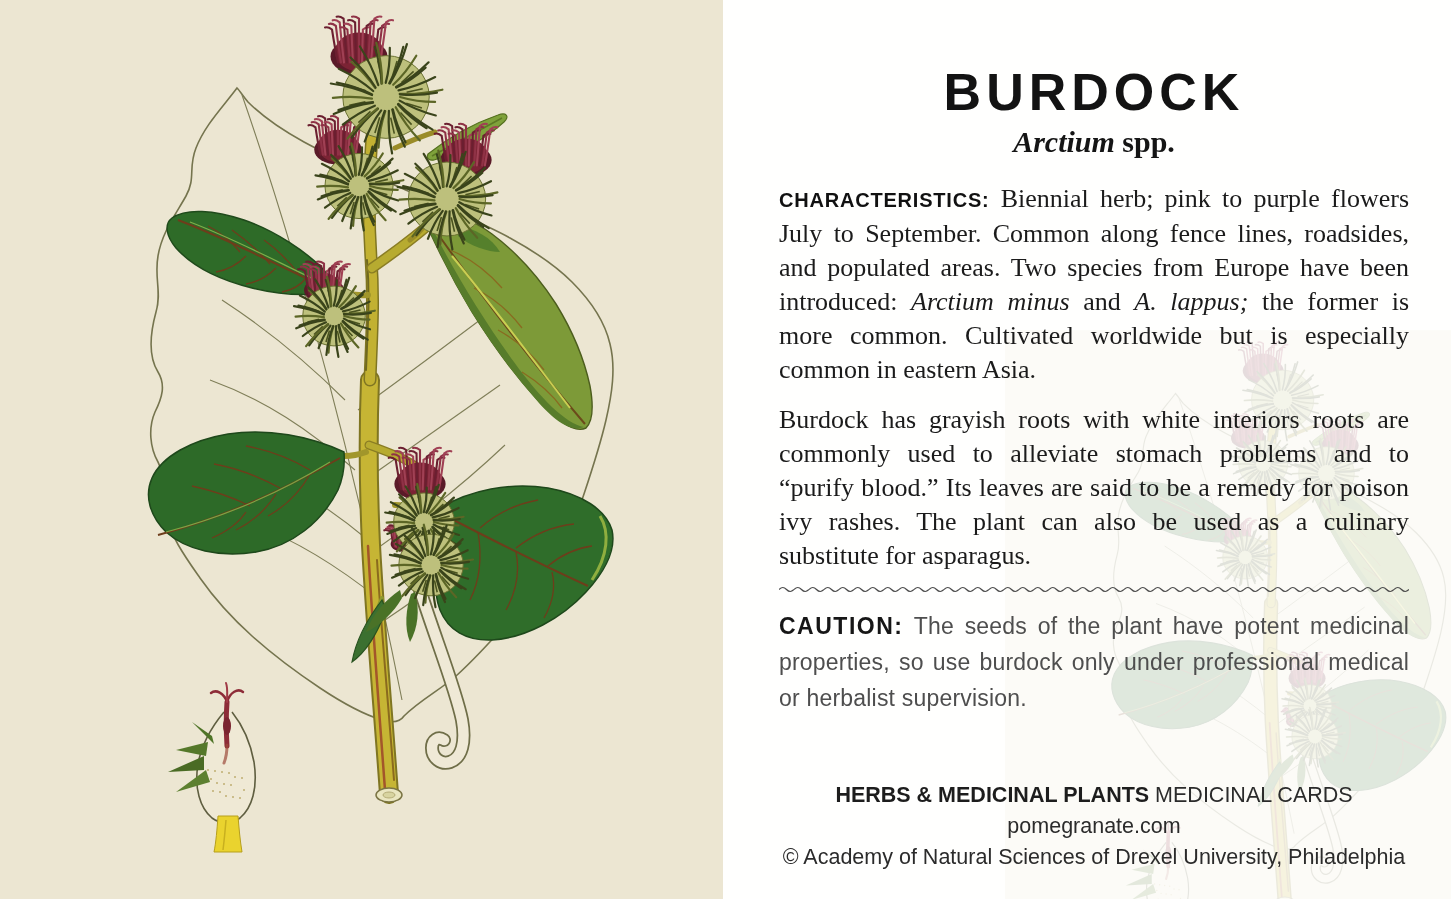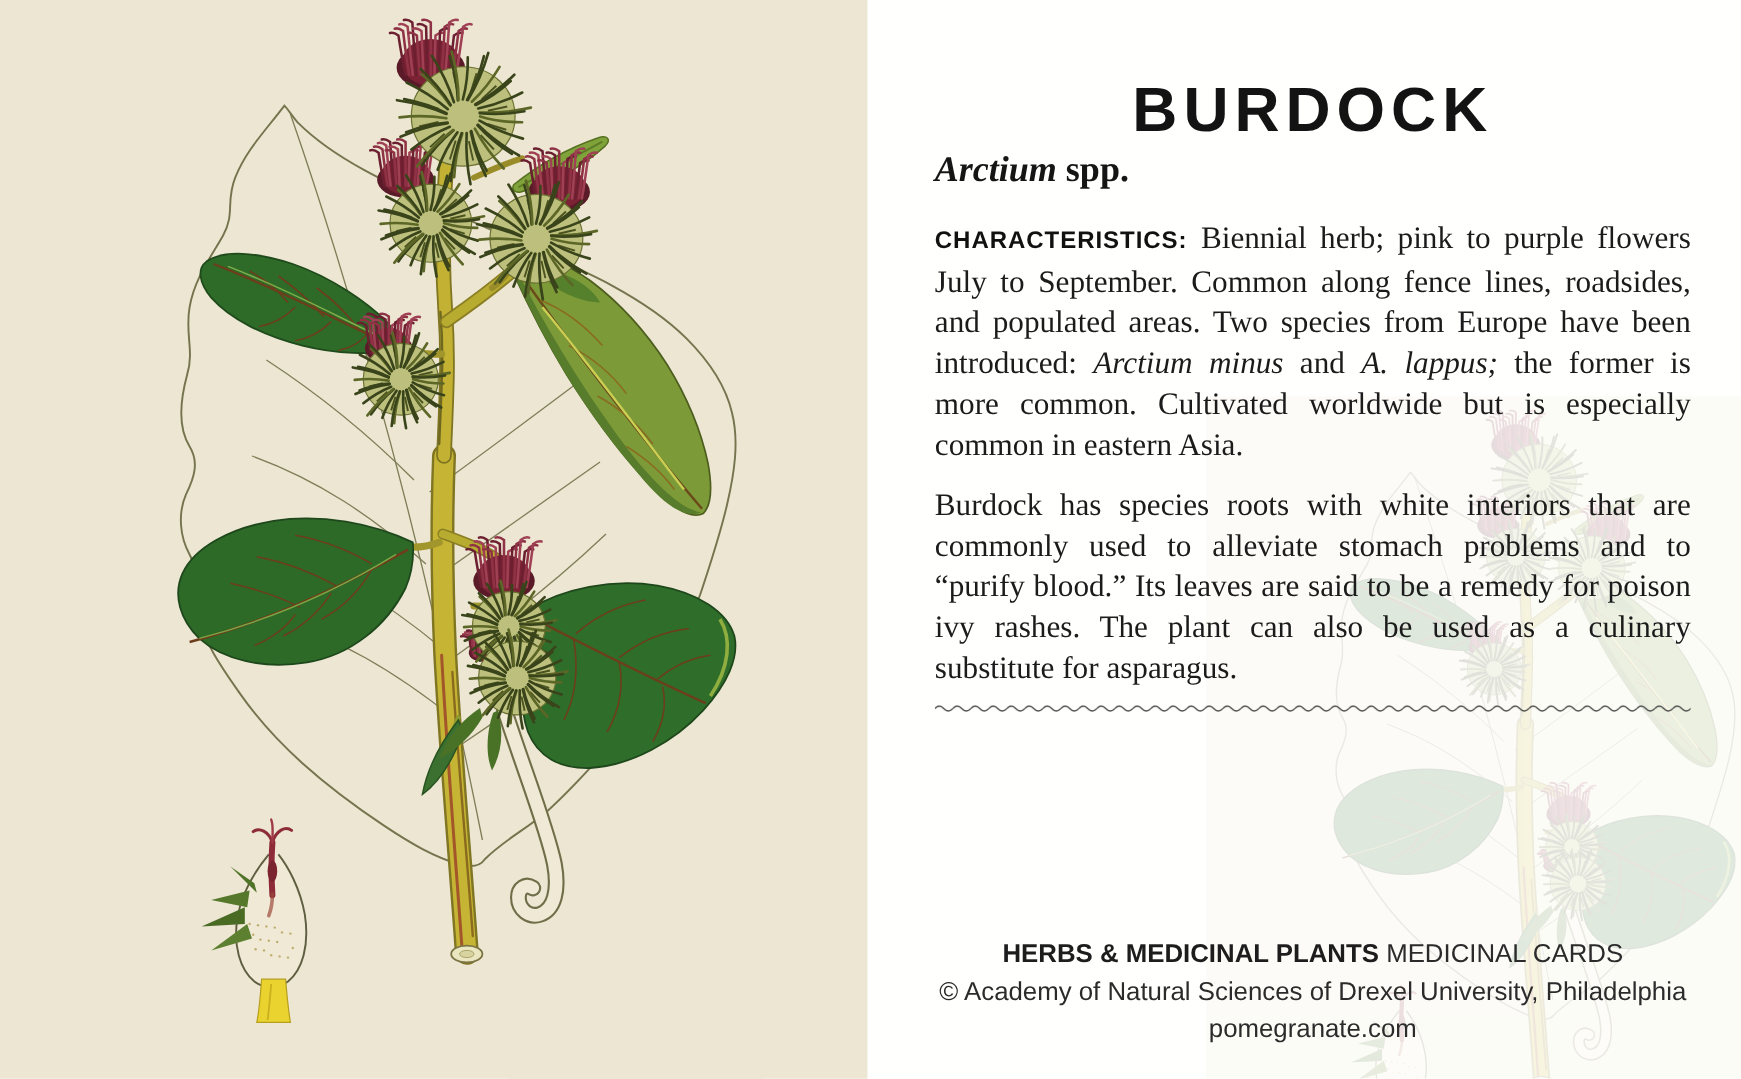--- a/index.html
+++ b/index.html
@@ -7,21 +7,21 @@
   .card{display:flex;width:1451px;height:899px;}
   .left-panel{width:723px;height:899px;flex:none;background:#ece6d2;}
   .left-panel svg{display:block;width:723px;height:899px;}
   .right-panel{width:728px;height:899px;position:relative;overflow:hidden;background:#fffffe;}
   .watermark{position:absolute;left:282px;top:330px;width:520px;height:647px;opacity:0.15;pointer-events:none;}
   .content{position:relative;z-index:1;box-sizing:border-box;height:100%;
            padding:38px 42px 0 56px;display:flex;flex-direction:column;
            font-family:"Liberation Serif",serif;color:#1b1b1b;}
   h1.title{margin:28px 0 0 0;text-align:center;font-family:"Liberation Sans",sans-serif;
            font-weight:bold;font-size:52px;line-height:1;letter-spacing:5px;color:#131313;}
-  .subtitle{margin-top:7px;font-size:30px;font-weight:bold;color:#151515;line-height:1.1;}
+  .subtitle{margin-top:7px;text-align:center;font-size:30px;font-weight:bold;color:#151515;line-height:1.1;}
   .subtitle i{font-style:italic;}
   p.body{margin:0;font-size:26px;line-height:34px;text-align:justify;}
   p.body.first{margin-top:24px;}
   p.body.second{margin-top:16px;}
   .slabel{font-family:"Liberation Sans",sans-serif;font-weight:bold;font-size:20px;
           letter-spacing:0.8px;color:#111;}
   .divider{margin-top:12px;height:9px;}
   .divider svg{display:block;width:100%;height:9px;}
   p.caution{margin:14px 0 0 0;font-family:"Liberation Sans",sans-serif;font-size:23px;
             line-height:36px;color:#4e4e4e;text-align:justify;letter-spacing:0.2px;}
@@ -628,34 +628,35 @@
     <svg class="watermark" viewBox="0 0 723 899">
       <use href="#plant-art"></use>
     </svg>
 
     <div class="content">
       <h1 class="title">BURDOCK</h1>
       <div class="subtitle"><i>Arctium</i><span> spp.</span></div>
 
       <p class="body first"><span class="slabel">CHARACTERISTICS:</span><span> Biennial herb; pink to purple flowers July to September. Common along fence lines, roadsides, and populated areas. Two species from Europe have been introduced: </span><i>Arctium minus</i><span> and </span><i>A. lappus;</i><span> the former is more common. Cultivated worldwide but is especially common in eastern Asia.</span></p>
 
-      <p class="body second">Burdock has species roots with white interiors that are commonly used to alleviate stomach problems and to “purify blood.” Its leaves are said to be a remedy for poison ivy rashes. The plant can also be used as a culinary substitute for asparagus.</p>
+      <p class="body second">Burdock has grayish roots with white interiors roots are commonly used to alleviate stomach problems and to “purify blood.” Its leaves are said to be a remedy for poison ivy rashes. The plant can also be used as a culinary substitute for asparagus.</p>
 
       <div class="divider">
         <svg width="630" height="9">
           <defs>
             <pattern id="wave" width="15" height="9" patternUnits="userSpaceOnUse">
               <path d="M0 4.5 Q 3.75 0.5, 7.5 4.5 T 15 4.5" fill="none" stroke="#4a4a4a" stroke-width="1.2"></path>
             </pattern>
           </defs>
           <rect width="630" height="9" fill="url(#wave)"></rect>
         </svg>
       </div>
 
+      <p class="caution"><span class="clabel">CAUTION:</span><span> The seeds of the plant have potent medicinal properties, so use burdock only under professional medical or herbalist supervision.</span></p>
 
       <div class="footer">
         <div><b>HERBS &amp; MEDICINAL PLANTS</b><span> MEDICINAL CARDS</span></div>
+        <div>pomegranate.com</div>
         <div>© Academy of Natural Sciences of Drexel University, Philadelphia</div>
-        <div>pomegranate.com</div>
       </div>
     </div>
   </div>
 </div>
 
 </body></html>

